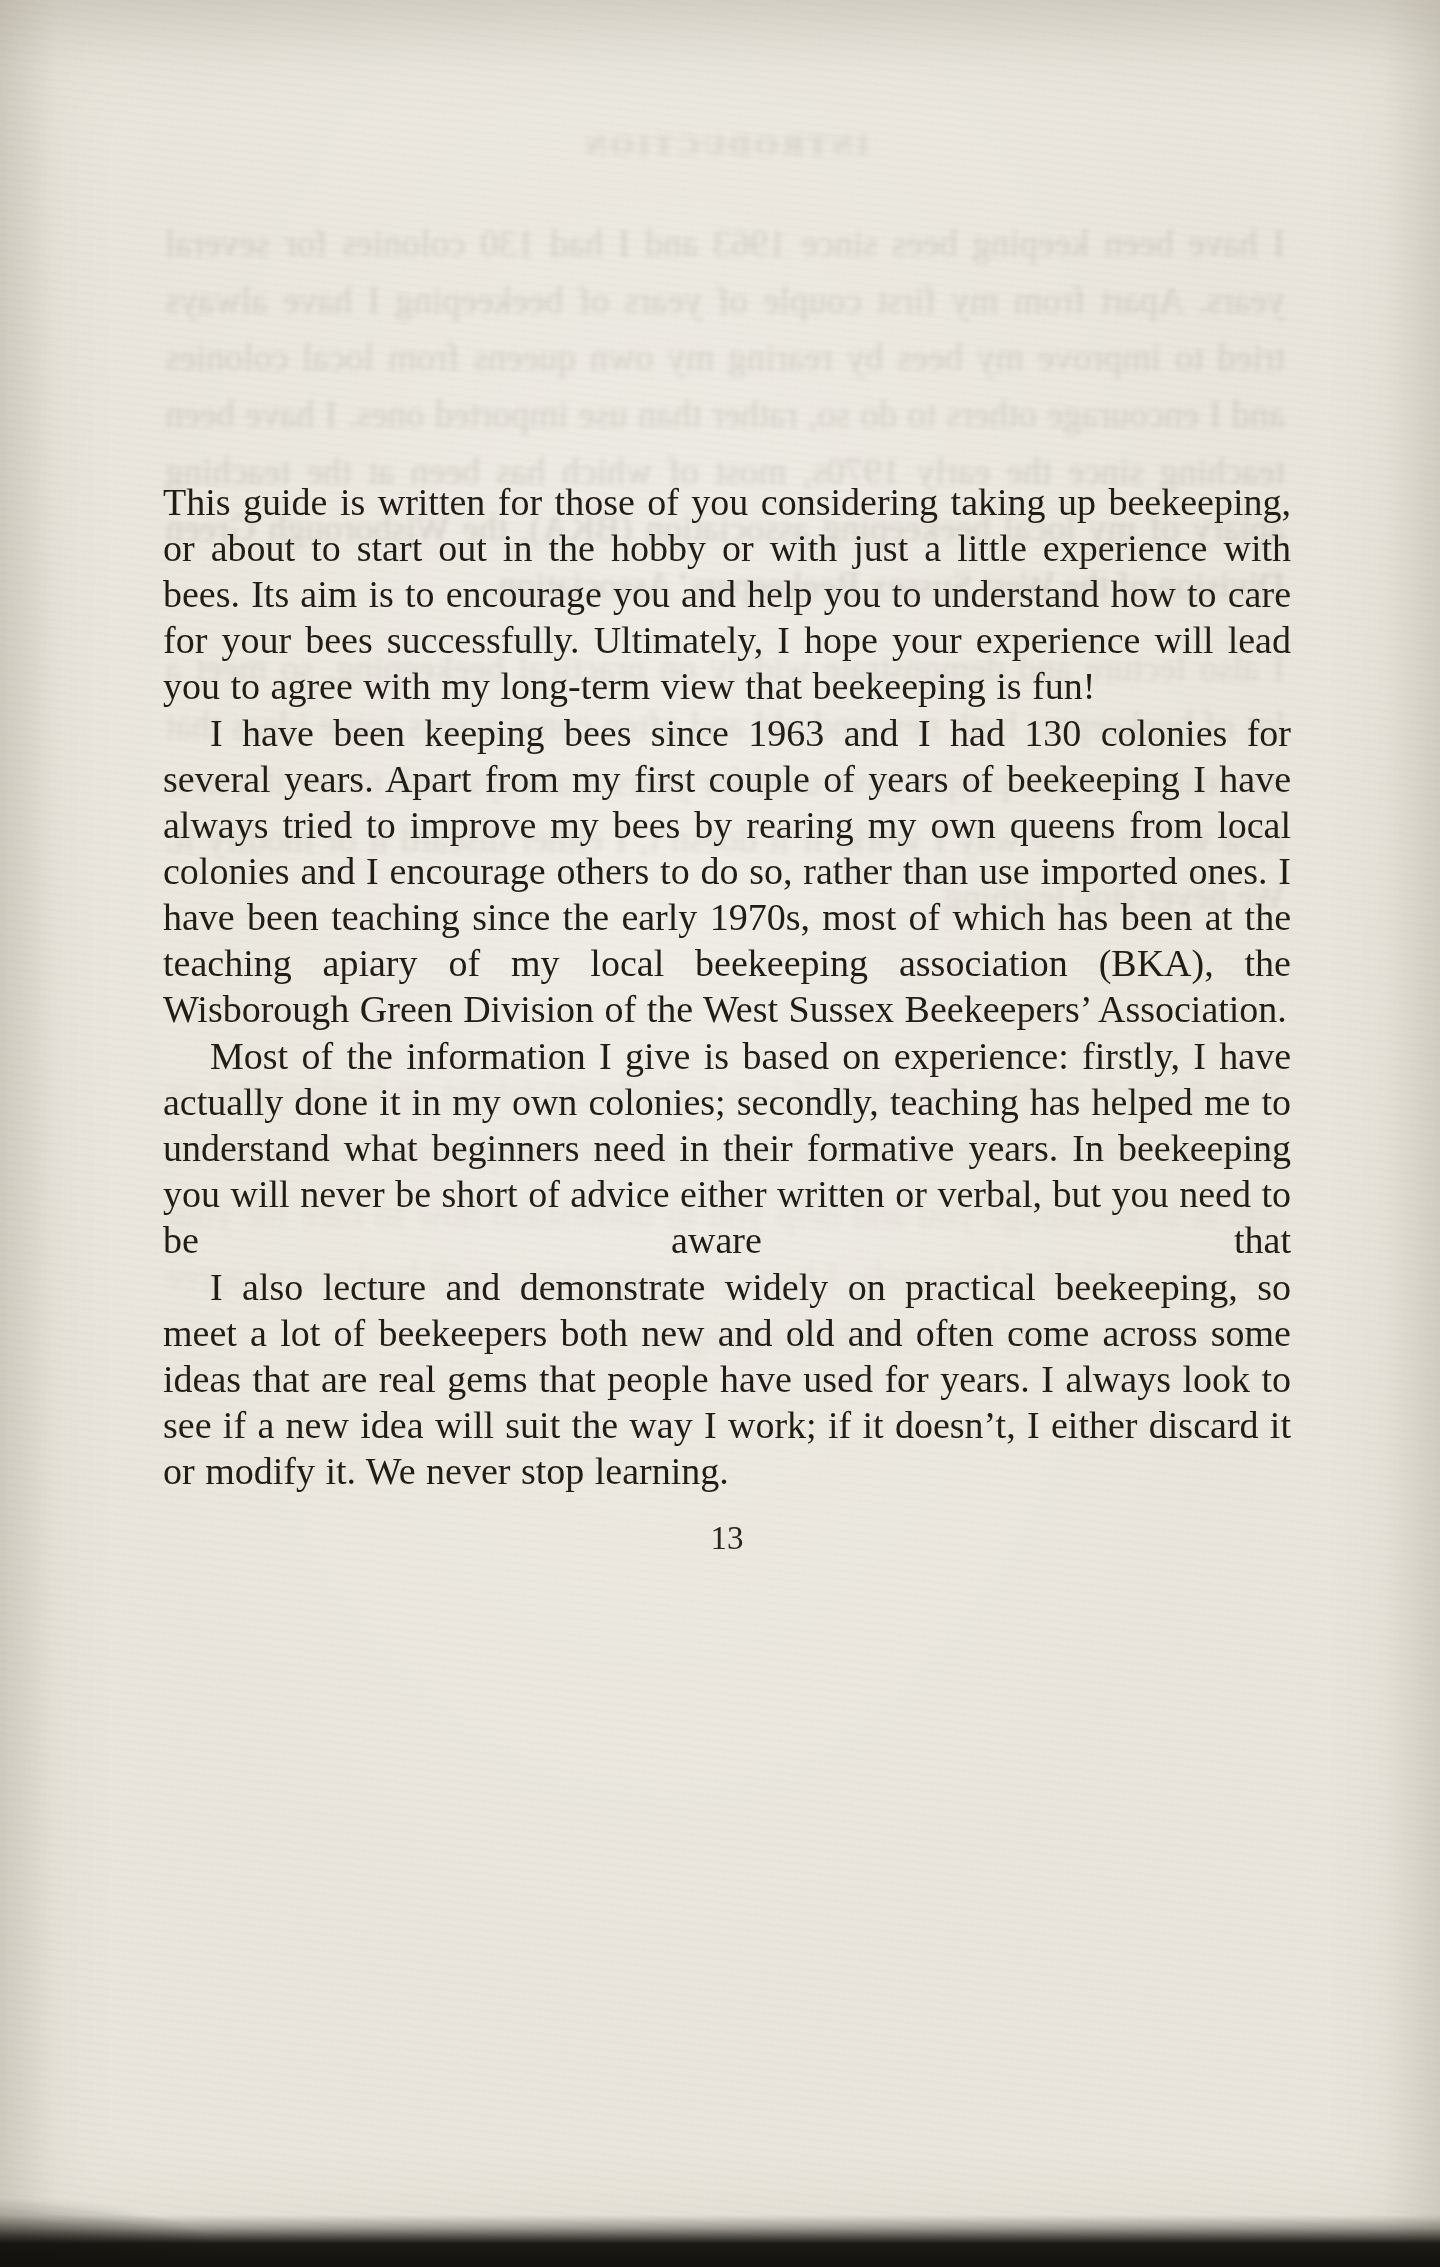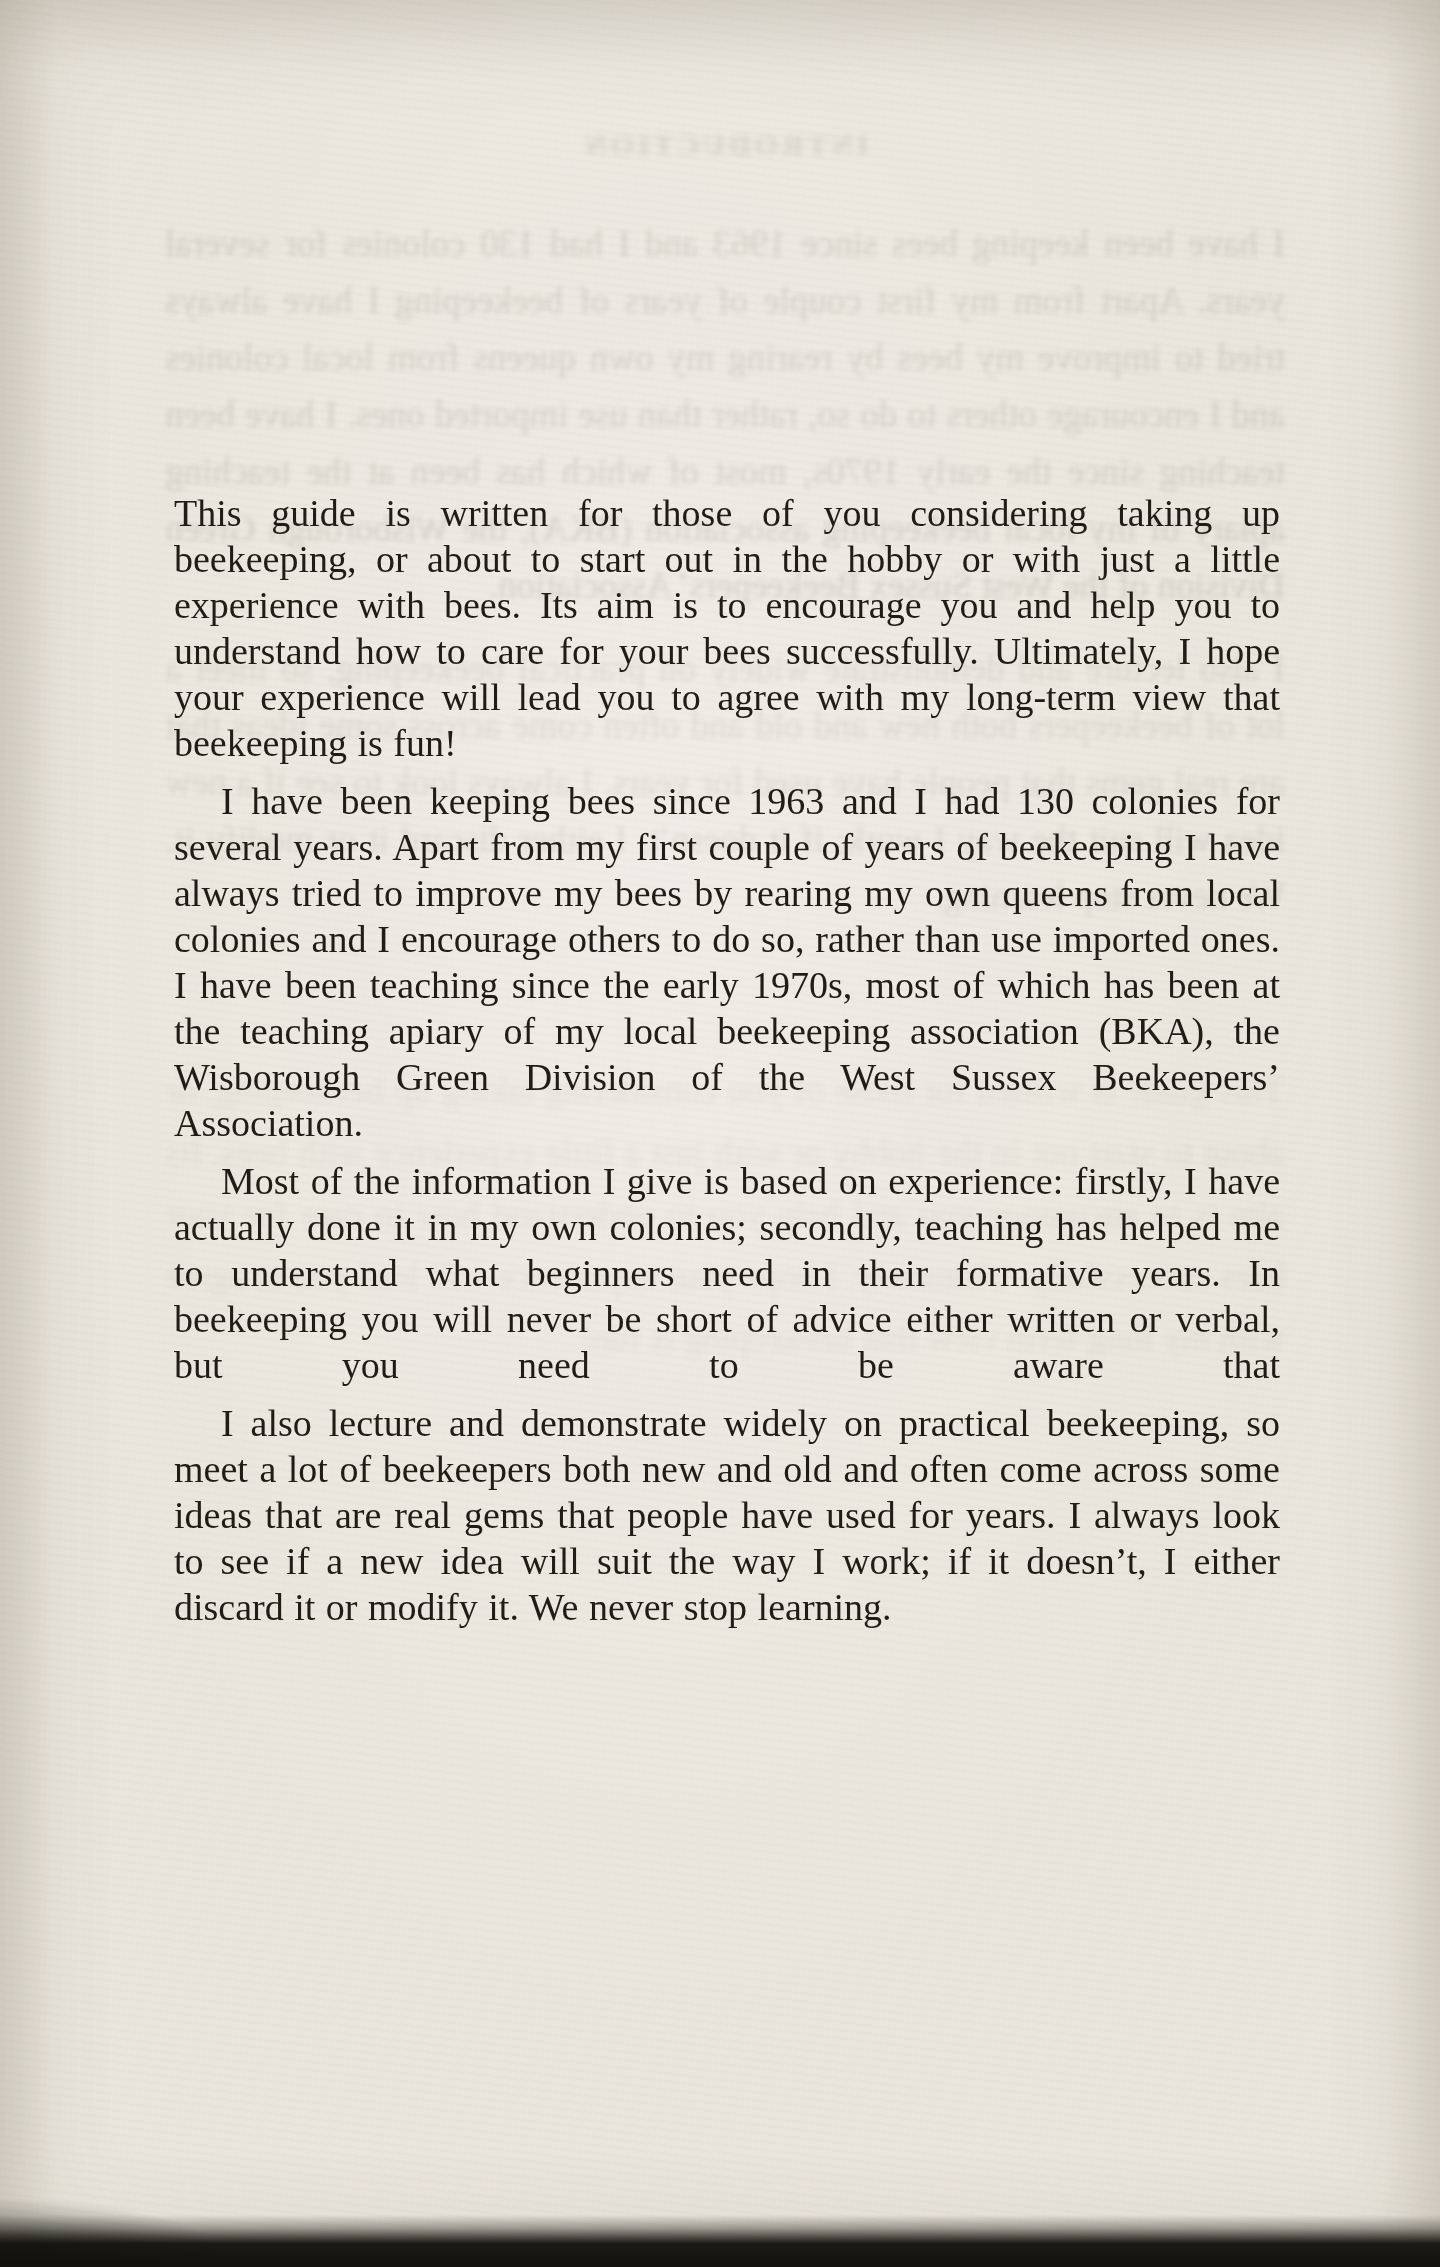--- a/index.html
+++ b/index.html
@@ -86,21 +86,21 @@
     text-align: center;
     font-size: 64px;
     font-weight: bold;
     letter-spacing: 3px;
     color: #2a2520;
     margin: 0 0 218px 0;
     text-shadow: 0 0 1px rgba(42,37,32,0.45);
   }
 
   .body-text p {
-    margin: 12px;
+    margin: 1px;
     font-size: 38px;
     line-height: 46px;
     text-align: justify;
     color: #211c16;
     word-spacing: 1px;
   }
   .body-text p.indent {
     text-indent: 47px;
   }
   
@@ -155,17 +155,18 @@
   <div class="text-column">
 
     <div class="body-text">
       <p>This guide is written for those of you considering taking up beekeeping, or about to start out in the hobby or with just a little experience with bees. Its aim is to encourage you and help you to understand how to care for your bees successfully. Ultimately, I hope your experience will lead you to agree with my long-term view that beekeeping is fun!</p>
       <p class="indent">I have been keeping bees since 1963 and I had 130 colonies for several years. Apart from my first couple of years of beekeeping I have always tried to improve my bees by rearing my own queens from local colonies and I encourage others to do so, rather than use imported ones. I have been teaching since the early 1970s, most of which has been at the teaching apiary of my local beekeeping association (BKA), the Wisborough Green Division of the West Sussex Beekeepers’ Association.</p>
       <p class="indent continued">Most of the information I give is based on experience: firstly, I have actually done it in my own colonies; secondly, teaching has helped me to understand what beginners need in their formative years. In beekeeping you will never be short of advice either written or verbal, but you need to be aware that</p>
       <p class="indent">I also lecture and demonstrate widely on practical beekeeping, so meet a lot of beekeepers both new and old and often come across some ideas that are real gems that people have used for years. I always look to see if a new idea will suit the way I work; if it doesn’t, I either discard it or modify it. We never stop learning.</p>
     </div>
   </div>
 
+  <div class="page-number">13</div>
 
   <div class="scan-edge"></div>
   <div class="scan-edge-corner"></div>
 
 </div>
 
 </body></html>

